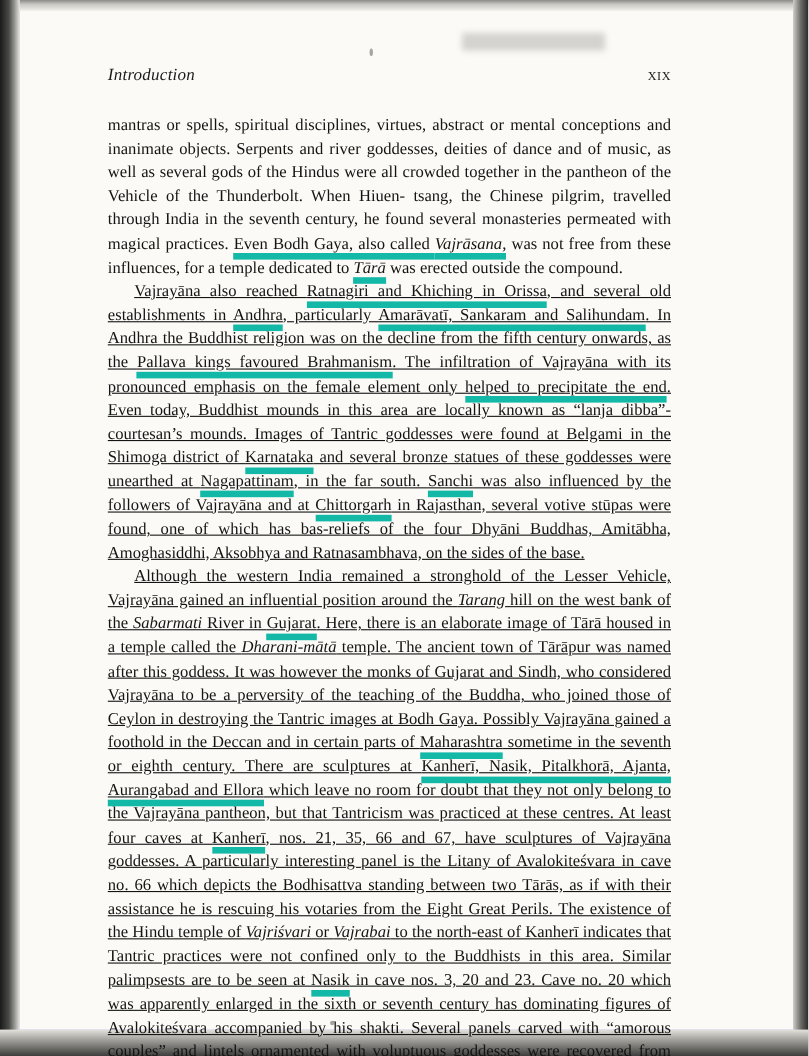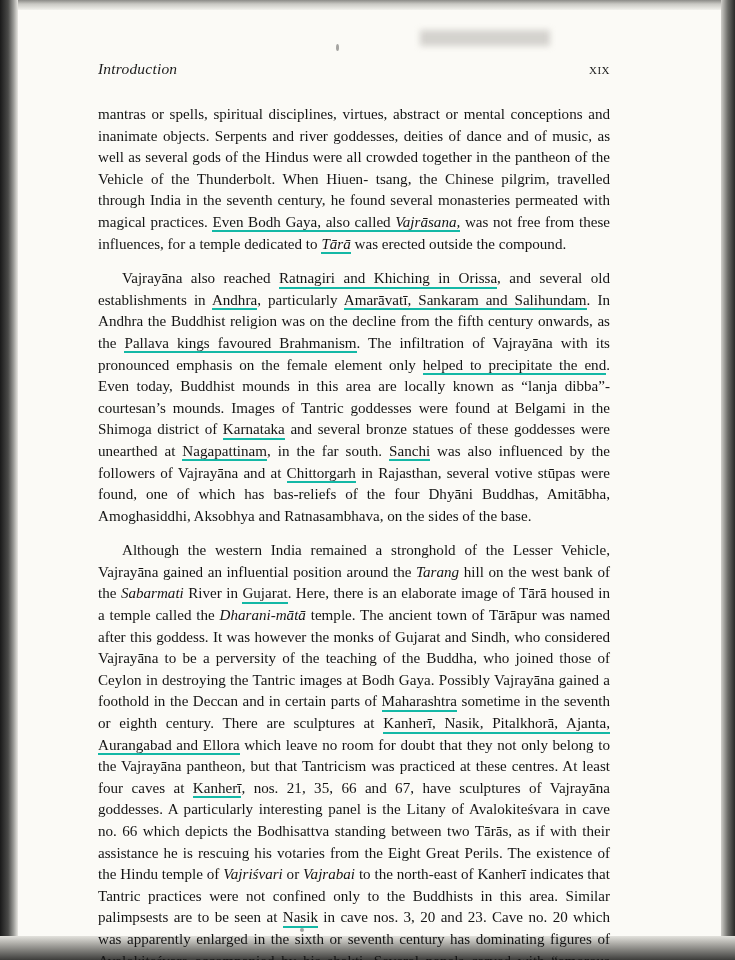--- a/index.html
+++ b/index.html
@@ -80,26 +80,26 @@
   p.body {
     margin: 0 0 0 0;
     font-size: 15.1px;
     line-height: 21.6px;
     color: #141414;
     text-align: justify;
     text-justify: inter-word;
     hyphens: manual;
   }
   p.body + p.body {
-    margin-top: 13px;
     text-indent: 24px;
+    text-decoration: underline;
   }
   .it { font-style: italic; }
   .ul-pen {
-    border-bottom: 2px solid #14b8a6;
+    border-bottom: 6px solid #14b8a6;
     padding-bottom: 0.5px;
   }
   .smear {
     position: absolute;
     pointer-events: none;
     background: rgba(140,138,132,0.35);
     filter: blur(3px);
   }
   .dust {
     position: absolute;

